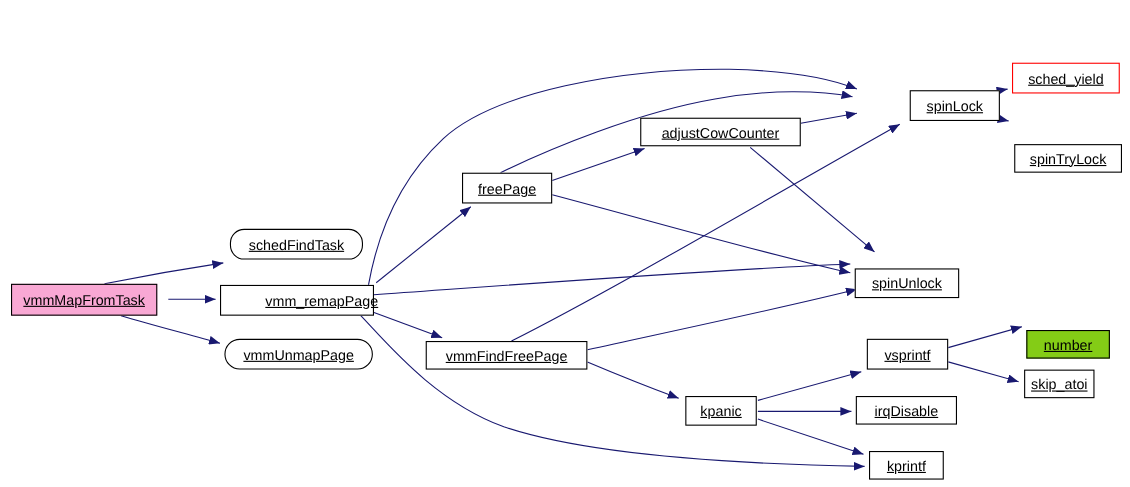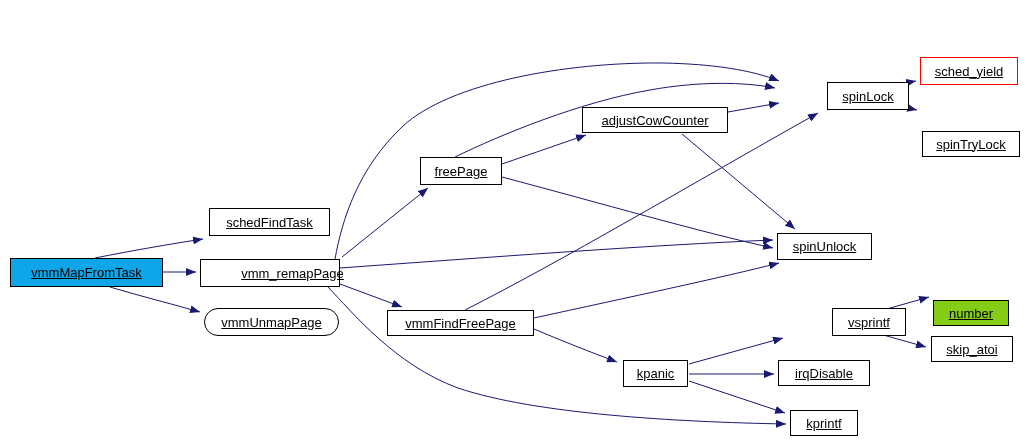--- a/index.html
+++ b/index.html
@@ -67,31 +67,31 @@
         <path d="M534,318 C630,297 720,278 779,263" fill="none" stroke="#191970" stroke-width="1" marker-end="url(#arrowhead)"></path>
         <path d="M534,329 C560,340 590,352 617,362" fill="none" stroke="#191970" stroke-width="1" marker-end="url(#arrowhead)"></path>
         <path d="M689,364 L783,338" fill="none" stroke="#191970" stroke-width="1" marker-end="url(#arrowhead)"></path>
         <path d="M689,374 L774,374" fill="none" stroke="#191970" stroke-width="1" marker-end="url(#arrowhead)"></path>
         <path d="M689,381 L785,413" fill="none" stroke="#191970" stroke-width="1" marker-end="url(#arrowhead)"></path>
         <path d="M862,316 L929,297" fill="none" stroke="#191970" stroke-width="1" marker-end="url(#arrowhead)"></path>
         <path d="M862,329 L926,347" fill="none" stroke="#191970" stroke-width="1" marker-end="url(#arrowhead)"></path>
       </g>
   </svg>
   <div id="nodes">
-      <div class="node" style="left: 10px; top: 258px; width: 153px; height: 29px; background: #0ea5e9; border-color: rgb(0, 0, 0);">vmmMapFromTask</div>
-      <div class="node" style="left: 209px; top: 208px; width: 121px; height: 28px; background: rgb(255, 255, 255); border-color: rgb(0, 0, 0);">schedFindTask</div>
+      <div class="node" style="left: 10px; top: 258px; width: 133px; height: 29px; background: #f9a8d4; border-color: rgb(0, 0, 0);">vmmMapFromTask</div>
+      <div class="node" style="left: 209px; top: 208px; width: 121px; height: 28px; background: rgb(255, 255, 255); border-color: rgb(0, 0, 0); border-radius: 13px;">schedFindTask</div>
       <div class="node" style="left: 200px; top: 259px; width: 140px; height: 28px; background: rgb(255, 255, 255); border-color: rgb(0, 0, 0); padding-left: 45px;">vmm_remapPage</div>
       <div class="node" style="left: 204px; top: 308px; width: 135px; height: 28px; background: rgb(255, 255, 255); border-color: rgb(0, 0, 0); border-radius: 14px;">vmmUnmapPage</div>
       <div class="node" style="left: 420px; top: 157px; width: 82px; height: 28px; background: rgb(255, 255, 255); border-color: rgb(0, 0, 0);">freePage</div>
       <div class="node" style="left: 582px; top: 107px; width: 146px; height: 26px; background: rgb(255, 255, 255); border-color: rgb(0, 0, 0);">adjustCowCounter</div>
       <div class="node" style="left: 785px; top: 82px; width: 82px; height: 28px; background: rgb(255, 255, 255); border-color: rgb(0, 0, 0); margin-left: 42px;">spinLock</div>
       <div class="node" style="left: 920px; top: 57px; width: 98px; height: 28px; background: rgb(255, 255, 255); border-color: rgb(255, 0, 0);">sched_yield</div>
       <div class="node" style="left: 922px; top: 107px; width: 98px; height: 26px; background: rgb(255, 255, 255); border-color: rgb(0, 0, 0); margin-top: 24px;">spinTryLock</div>
-      <div class="node" style="left: 777px; top: 233px; width: 95px; height: 27px; background: rgb(255, 255, 255); border-color: rgb(0, 0, 0);">spinUnlock</div>
+      <div class="node" style="left: 777px; top: 244px; width: 95px; height: 27px; background: rgb(255, 255, 255); border-color: rgb(0, 0, 0);">spinUnlock</div>
       <div class="node" style="left: 387px; top: 310px; width: 147px; height: 26px; background: rgb(255, 255, 255); border-color: rgb(0, 0, 0);">vmmFindFreePage</div>
       <div class="node" style="left: 933px; top: 300px; width: 76px; height: 26px; background: #84cc16; border-color: rgb(0, 0, 0);">number</div>
-      <div class="node" style="left: 788px; top: 308px; width: 74px; height: 28px; background: rgb(255, 255, 255); border-color: rgb(0, 0, 0); margin-left: 44px;">vsprintf</div>
-      <div class="node" style="left: 931px; top: 336px; width: 82px; height: 26px; background: rgb(255, 255, 255); border-color: rgb(0, 0, 0);">skip_atoi</div>
+      <div class="node" style="left: 788px; top: 308px; width: 74px; height: 28px; background: rgb(255, 255, 255); border-color: rgb(0, 0, 0);">vsprintf</div>
+      <div class="node" style="left: 931px; top: 336px; width: 64px; height: 26px; background: rgb(255, 255, 255); border-color: rgb(0, 0, 0);">skip_atoi</div>
       <div class="node" style="left: 778px; top: 360px; width: 92px; height: 26px; background: rgb(255, 255, 255); border-color: rgb(0, 0, 0);">irqDisable</div>
       <div class="node" style="left: 623px; top: 360px; width: 65px; height: 27px; background: rgb(255, 255, 255); border-color: rgb(0, 0, 0);">kpanic</div>
       <div class="node" style="left: 790px; top: 410px; width: 68px; height: 26px; background: rgb(255, 255, 255); border-color: rgb(0, 0, 0);">kprintf</div>
     </div>
 </div>
 
 </body></html>

